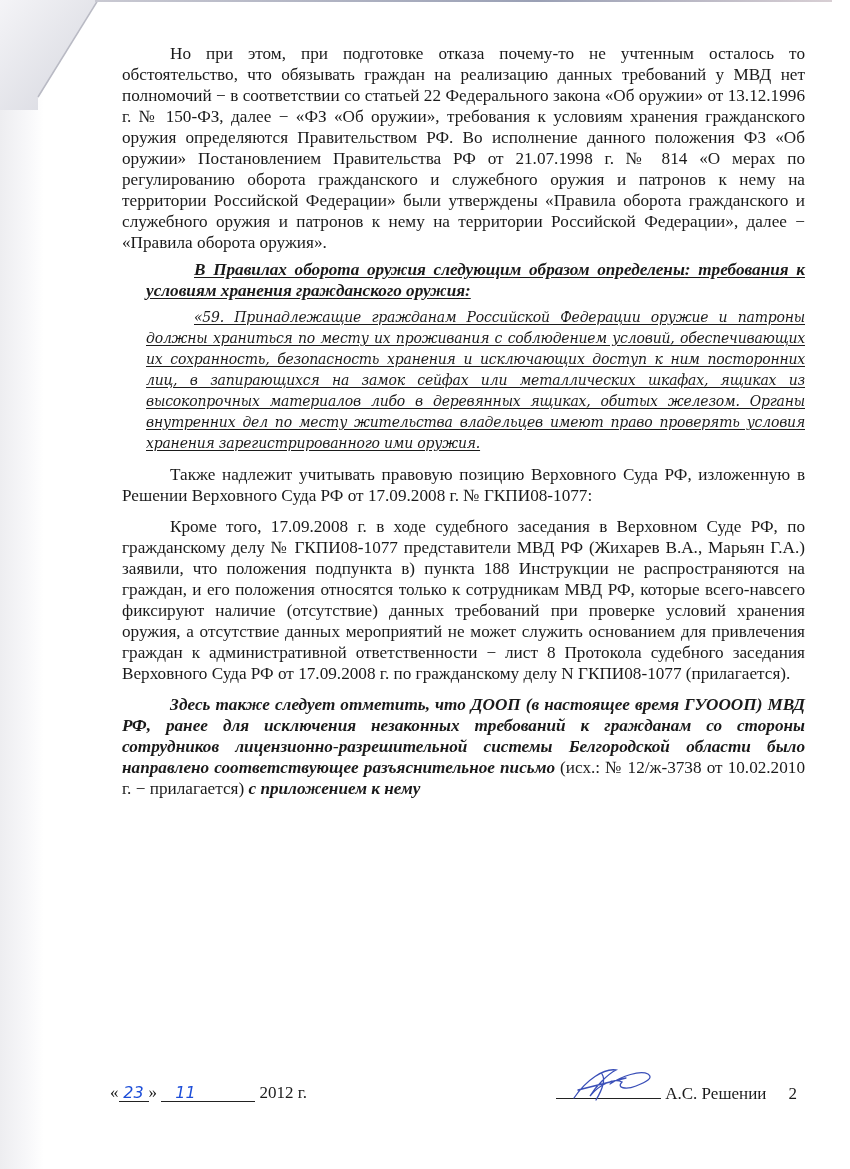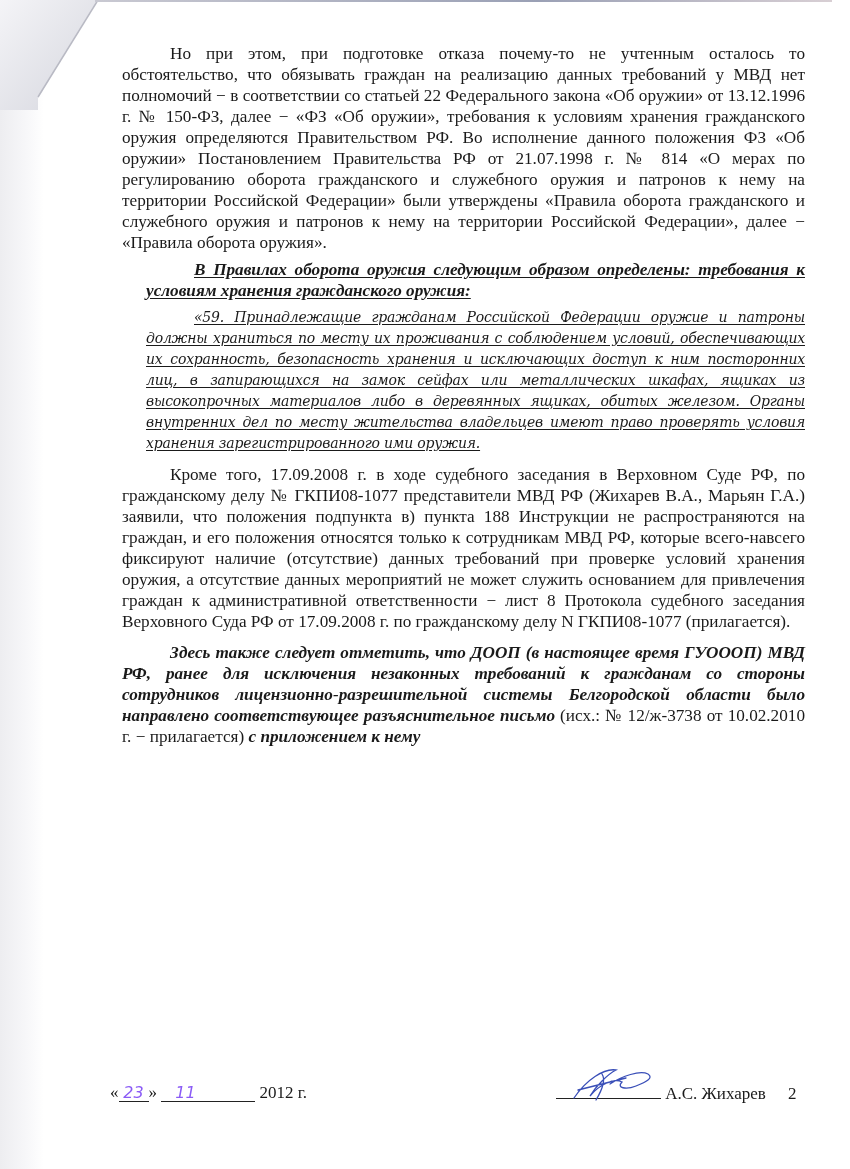--- a/index.html
+++ b/index.html
@@ -31,21 +31,21 @@
   .gap2 { margin-top: 10px; }
   .u { text-decoration: underline; text-underline-offset: 2px; }
   .bi { font-weight: bold; font-style: italic; }
   .i { font-style: italic; font-family: "DejaVu Serif", serif; font-size: 14px; letter-spacing: -0.2px; }
   .footer {
     position: absolute; top: 1082px; left: 110px; width: 700px;
     font-size: 17px; line-height: 21px;
   }
   .date { position: absolute; left: 0; top: 0; white-space: nowrap; }
   .blank { display: inline-block; border-bottom: 1px solid #222; text-align: center;
-           font-family: "DejaVu Sans", sans-serif; font-style: italic; color: #8b5cf6; font-size: 16px; line-height: 17px; }
+           font-family: "DejaVu Sans", sans-serif; font-style: italic; color: #1d4ed8; font-size: 16px; line-height: 17px; }
   .b-day { width: 30px; }
   .b-month { width: 80px; text-align: left; padding-left: 14px; }
   .sig { position: absolute; left: 446px; top: 0; white-space: nowrap; }
   .sig-line { display: inline-block; width: 105px; border-bottom: 1px solid #222; height: 16px; vertical-align: baseline; position: relative; }
   .sig-line svg { position: absolute; left: 0; top: -22px; }
   .pagenum { margin-left: 18px; }
 </style>
 </head>
 <body>
 
@@ -65,35 +65,36 @@
 <div class="topline"></div>
 
 <main class="page">
   <p class="indent">Но при этом, при подготовке отказа почему-то не учтенным осталось то обстоятельство, что обязывать граждан на реализацию данных требований у МВД нет полномочий − в соответствии со статьей 22 Федерального закона «Об оружии» от 13.12.1996 г. № 150-ФЗ, далее − «ФЗ «Об оружии», требования к условиям хранения гражданского оружия определяются Правительством РФ. Во исполнение данного положения ФЗ «Об оружии» Постановлением Правительства РФ от 21.07.1998 г. № 814 «О мерах по регулированию оборота гражданского и служебного оружия и патронов к нему на территории Российской Федерации» были утверждены «Правила оборота гражданского и служебного оружия и патронов к нему на территории Российской Федерации», далее − «Правила оборота оружия».</p>
 
   <p class="indent gap bi u">В Правилах оборота оружия следующим образом определены: требования к условиям хранения гражданского оружия:</p>
 
   <p class="indent gap i u">«59. Принадлежащие гражданам Российской Федерации оружие и патроны должны храниться по месту их проживания с соблюдением условий, обеспечивающих их сохранность, безопасность хранения и исключающих доступ к ним посторонних лиц, в запирающихся на замок сейфах или металлических шкафах, ящиках из высокопрочных материалов либо в деревянных ящиках, обитых железом. Органы внутренних дел по месту жительства владельцев имеют право проверять условия хранения зарегистрированного ими оружия.</p>
 
 
+  <p class="indent gap2">Также надлежит учитывать правовую позицию Верховного Суда РФ, изложенную в Решении Верховного Суда РФ от 17.09.2008 г. № ГКПИ08-1077:</p>
 
 
   <p class="indent gap2">Кроме того, 17.09.2008 г. в ходе судебного заседания в Верховном Суде РФ, по гражданскому делу № ГКПИ08-1077 представители МВД РФ (Жихарев В.А., Марьян Г.А.) заявили, что положения подпункта в) пункта 188 Инструкции не распространяются на граждан, и его положения относятся только к сотрудникам МВД РФ, которые всего-навсего фиксируют наличие (отсутствие) данных требований при проверке условий хранения оружия, а отсутствие данных мероприятий не может служить основанием для привлечения граждан к административной ответственности − лист 8 Протокола судебного заседания Верховного Суда РФ от 17.09.2008 г. по гражданскому делу N ГКПИ08-1077 (прилагается).</p>
 
   <p class="indent gap2"><span class="bi">Здесь также следует отметить, что ДООП (в настоящее время ГУОООП) МВД РФ, ранее для исключения незаконных требований к гражданам со стороны сотрудников лицензионно-разрешительной системы Белгородской области было направлено соответствующее разъяснительное письмо</span><span> (исх.: № 12/ж-3738 от 10.02.2010 г. − прилагается) </span><span class="bi">с приложением к нему</span></p>
 </main>
 
 <footer class="footer">
   <div class="date">
     <span>«</span><span class="blank b-day">23</span><span>»</span>
     <span class="blank b-month">11</span>
     <span>2012 г.</span>
   </div>
   <div class="sig">
     <span class="sig-line">
       <svg width="110" height="44" viewBox="0 0 110 44">
         <path d="M18 38 C30 20, 48 8, 60 10 C52 14, 40 26, 34 36 C44 24, 58 18, 66 22 C60 28, 70 30, 80 26 C90 22, 98 18, 92 14 C84 10, 66 16, 54 24 M22 30 L70 18 M40 40 C46 30, 50 20, 46 14" fill="none" stroke="#3a4fb8" stroke-width="1.3" stroke-linecap="round"></path>
       </svg>
     </span>
-    <span>А.С. Жихарев</span>
+    <span>А.С. Решении</span>
     <span class="pagenum">2</span>
   </div>
 </footer>
 
 </body></html>

